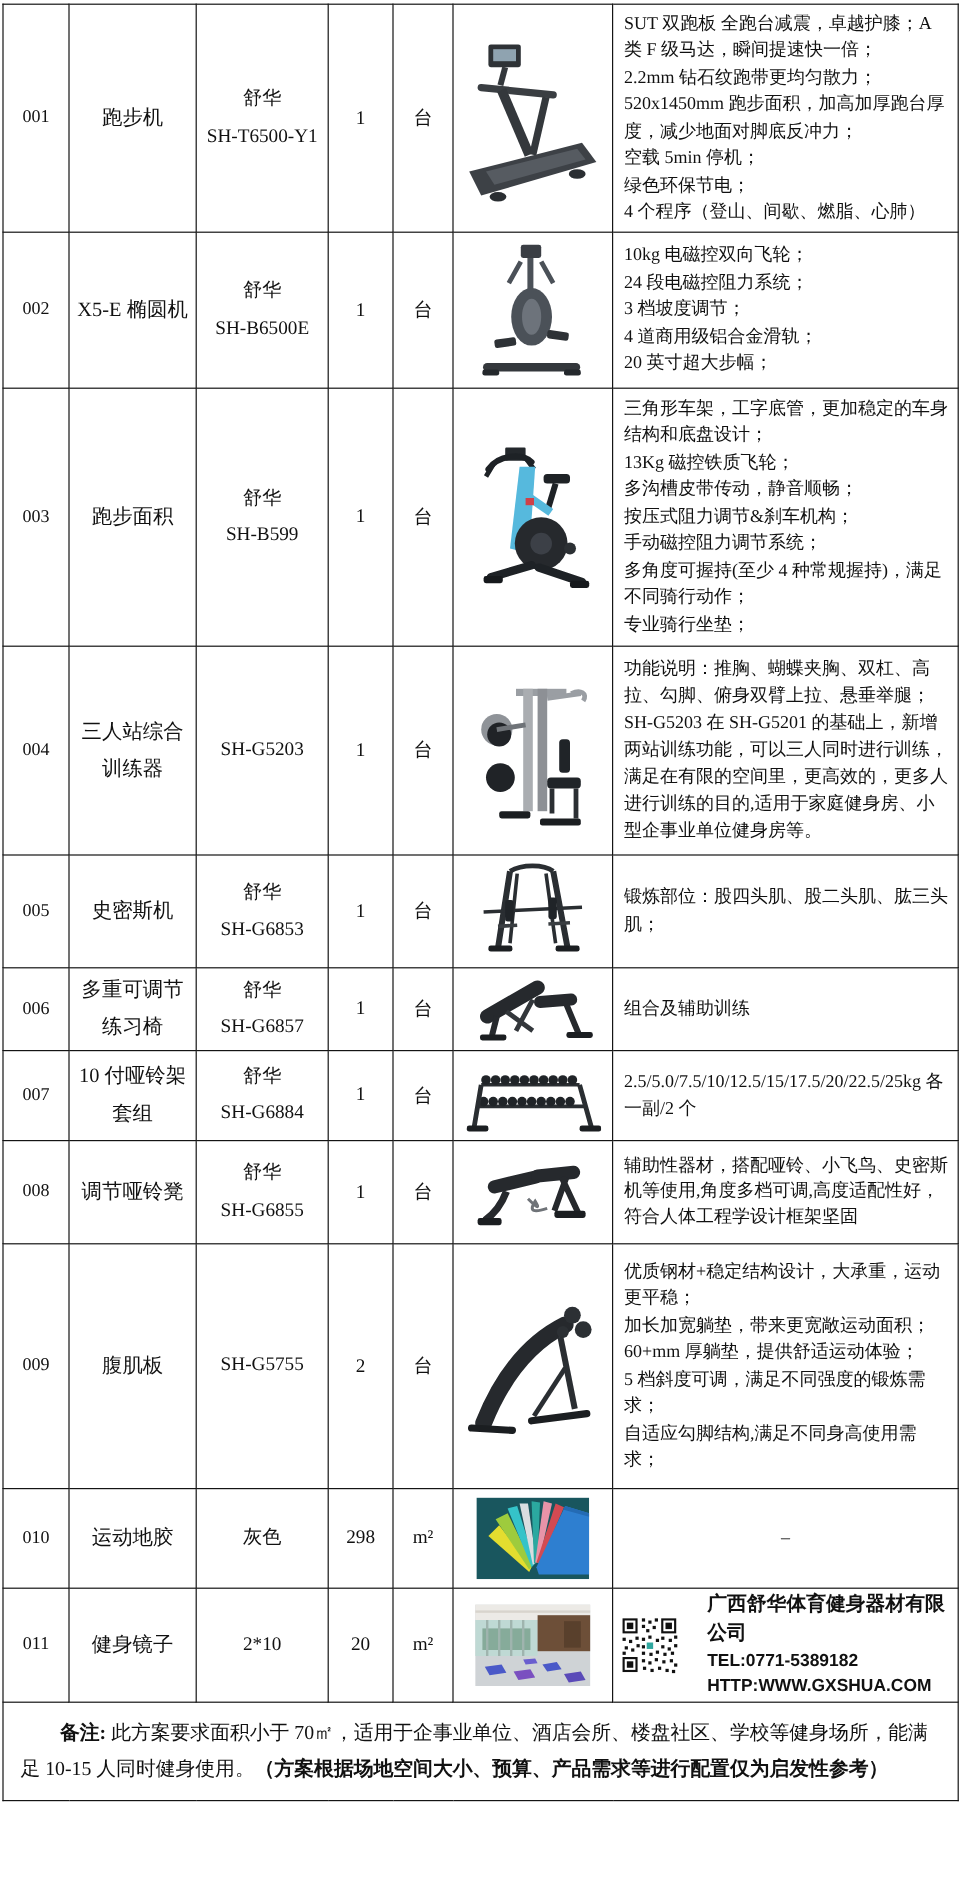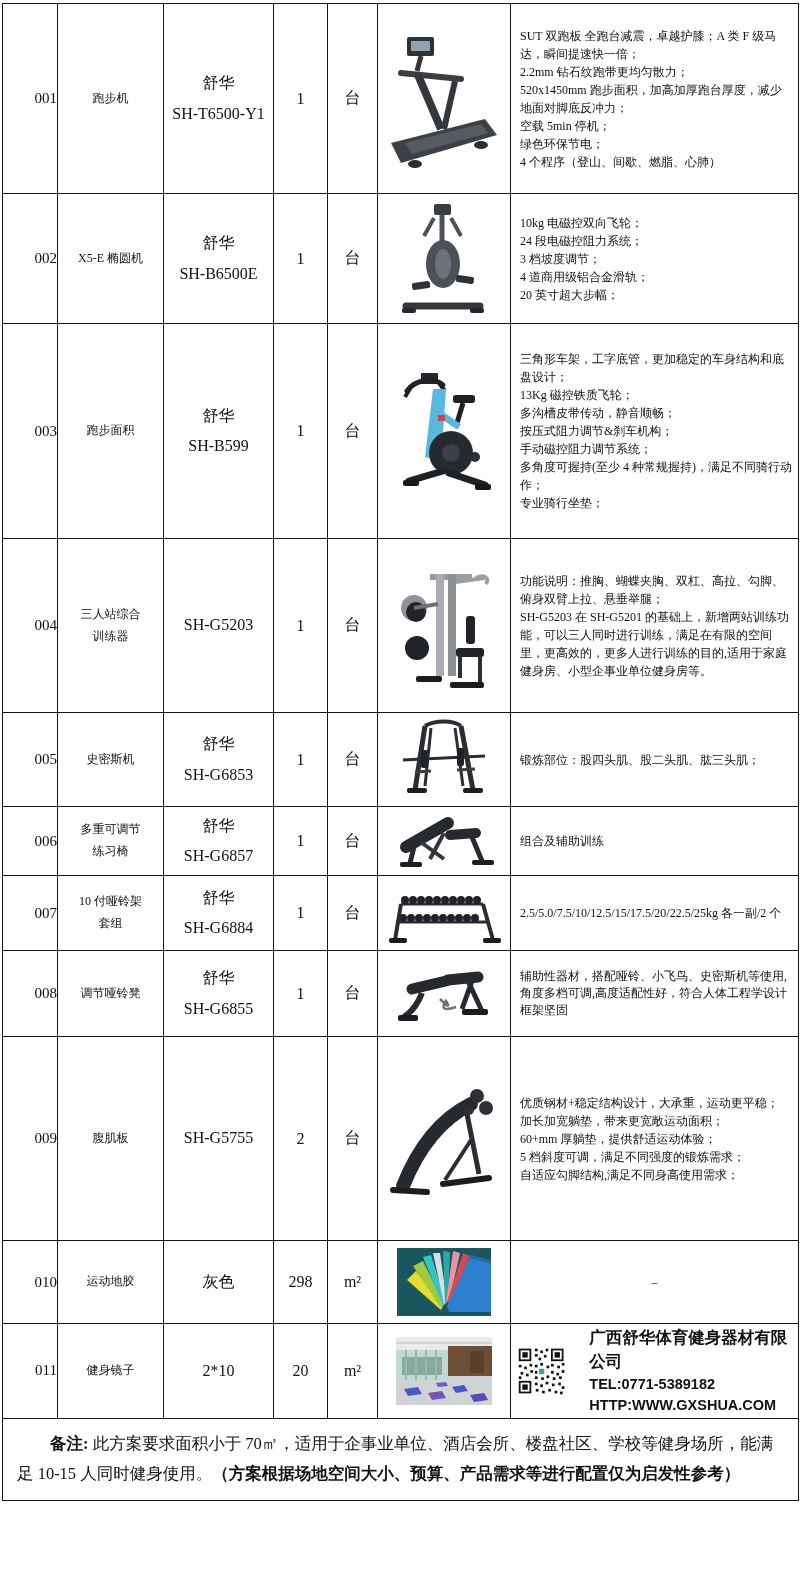--- a/index.html
+++ b/index.html
@@ -3,27 +3,27 @@
 <meta charset="utf-8">
 <style>
   * { margin:0; padding:0; box-sizing:border-box; }
   html,body { background:#ffffff; }
   body { width:800px; height:1576px; font-family:"Liberation Serif", serif; color:#111; }
   .page { position:relative; width:800px; height:1576px; background:#fff; overflow:hidden; }
   table.main { position:absolute; left:2px; top:3px; width:796px; border-collapse:collapse; table-layout:fixed; }
   td { border:1px solid #141414; vertical-align:middle; text-align:center; overflow:hidden; }
   .title-cell { height:44px; font-size:22px; font-weight:bold; letter-spacing:1px; }
   .hdr td { height:29px; font-size:17px; font-weight:bold; }
-  .c-no   { font-size:15px; font-family:"Liberation Serif", serif;text-align:right; }
-  .c-name { font-size:12px; white-space:pre-line; line-height:1.8; }
+  .c-no   { font-size:15px; font-family:"Liberation Serif", serif; }
+  .c-name { font-size:17px; white-space:pre-line; line-height:1.8; }
   .c-model{ font-size:16px; white-space:pre-line; line-height:1.9; }
   .c-qty, .c-unit { font-size:16px; }
   .c-img  { padding:2px; }
   .c-img svg { display:block; margin:0 auto; }
-  .c-remarks { font-size:12px; text-align:left; white-space:pre-line;
+  .c-remarks { font-size:15px; text-align:left; white-space:pre-line;
                line-height:1.5; padding:3px 5px 3px 9px; }
   .c-remarks.tight { line-height:1.4; }
   .c-remarks.center { text-align:center; padding:0; }
   
   .r1  td { height:190px; } .r2  td { height:130px; } .r3  td { height:215px; }
   .r4  td { height:174px; } .r5  td { height:94px;  } .r6  td { height:69px;  }
   .r7  td { height:74px;  } .r8  td { height:86px;  } .r9  td { height:204px; }
   .r10 td { height:83px;  } .r11 td { height:78px;  }
   
   .company { display:flex; align-items:center; gap:24px; padding:2px 2px 2px 6px; }

